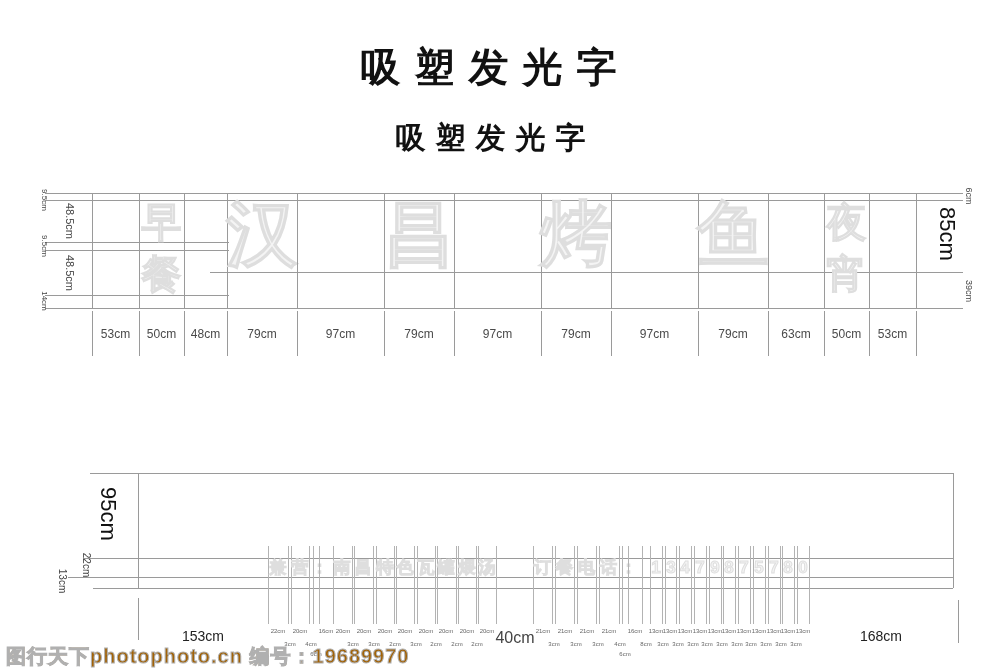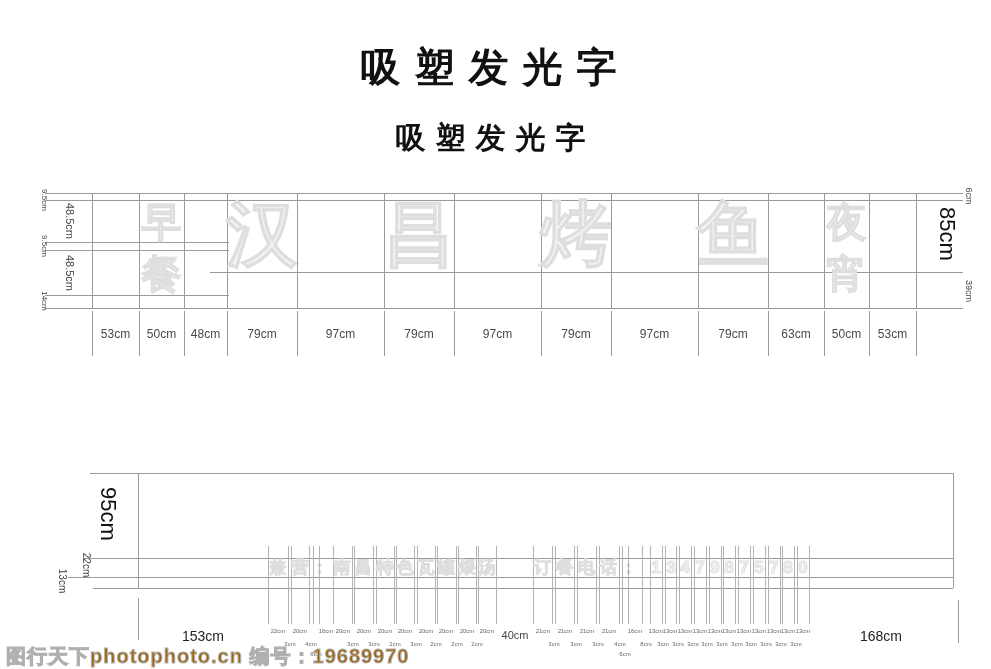--- a/index.html
+++ b/index.html
@@ -156,21 +156,21 @@
       <div class="celllabel" style="left: 457px; top: 641px;">2cm</div>
       <div class="cellline" style="left: 458px; top: 546px; height: 78px; background: rgb(179, 179, 179);"></div>
       <div class="celllabel" style="left: 467px; top: 628px;">20cm</div>
       <div class="ghost" style="left: 456px; top: 559px; width: 22px; font-size: 17px;">煨</div>
       <div class="cellline" style="left: 476px; top: 546px; height: 78px; background: rgb(179, 179, 179);"></div>
       <div class="celllabel" style="left: 477px; top: 641px;">2cm</div>
       <div class="cellline" style="left: 478px; top: 546px; height: 78px; background: rgb(179, 179, 179);"></div>
       <div class="celllabel" style="left: 487px; top: 628px;">20cm</div>
       <div class="ghost" style="left: 476px; top: 559px; width: 22px; font-size: 17px;">汤</div>
       <div class="cellline" style="left: 496px; top: 546px; height: 78px; background: rgb(179, 179, 179);"></div>
-      <div class="celllabel" style="left: 515px; top: 629px; font-size: 11px; color: rgb(68, 68, 68);">40cm</div>
+      <div class="celllabel" style="left: 515px; top: 629px; font-size: 16px; color: rgb(68, 68, 68);">40cm</div>
       <div class="cellline" style="left: 533px; top: 546px; height: 78px; background: rgb(179, 179, 179);"></div>
       <div class="celllabel" style="left: 543px; top: 628px;">21cm</div>
       <div class="ghost" style="left: 531px; top: 559px; width: 23px; font-size: 17px;">订</div>
       <div class="cellline" style="left: 552px; top: 546px; height: 78px; background: rgb(179, 179, 179);"></div>
       <div class="celllabel" style="left: 554px; top: 641px;">3cm</div>
       <div class="cellline" style="left: 555px; top: 546px; height: 78px; background: rgb(179, 179, 179);"></div>
       <div class="celllabel" style="left: 565px; top: 628px;">21cm</div>
       <div class="ghost" style="left: 553px; top: 559px; width: 23px; font-size: 17px;">餐</div>
       <div class="cellline" style="left: 574px; top: 546px; height: 78px; background: rgb(179, 179, 179);"></div>
       <div class="celllabel" style="left: 576px; top: 641px;">3cm</div>

